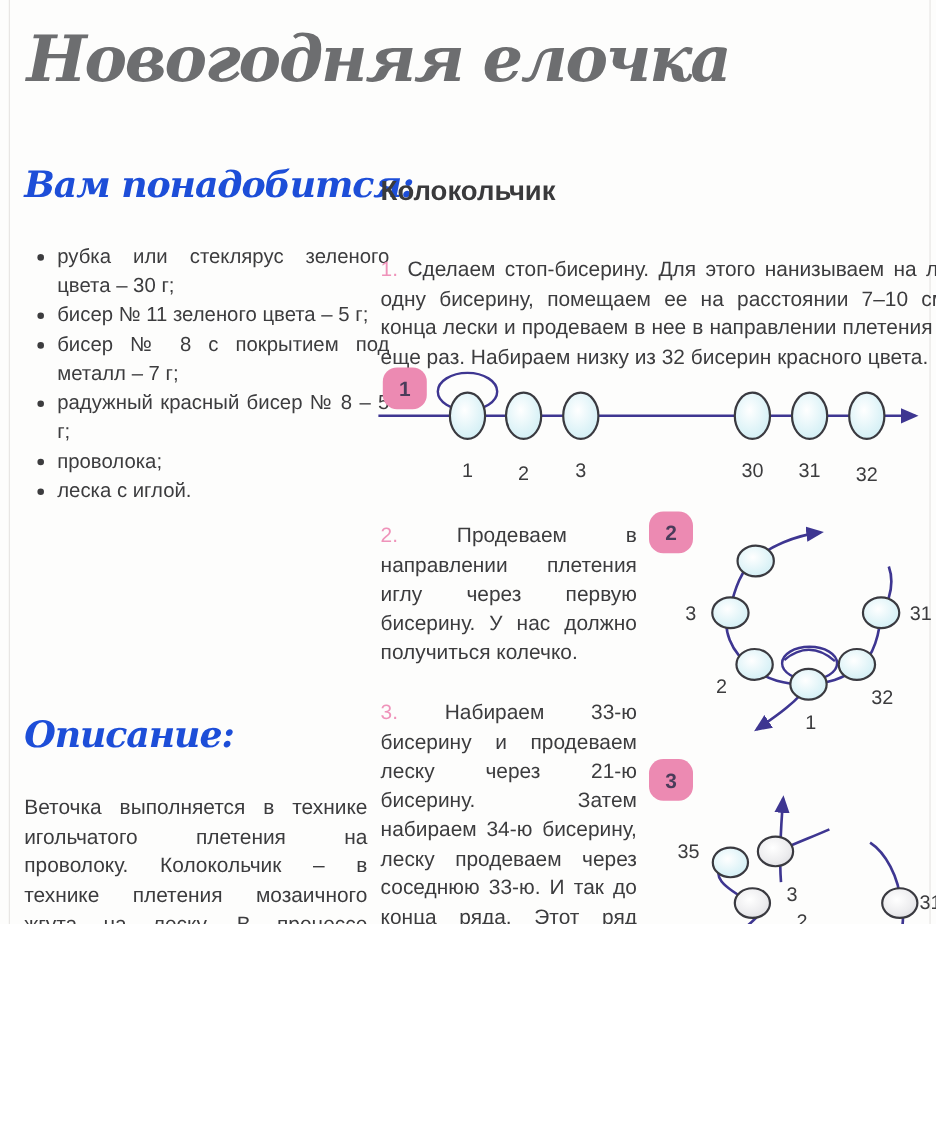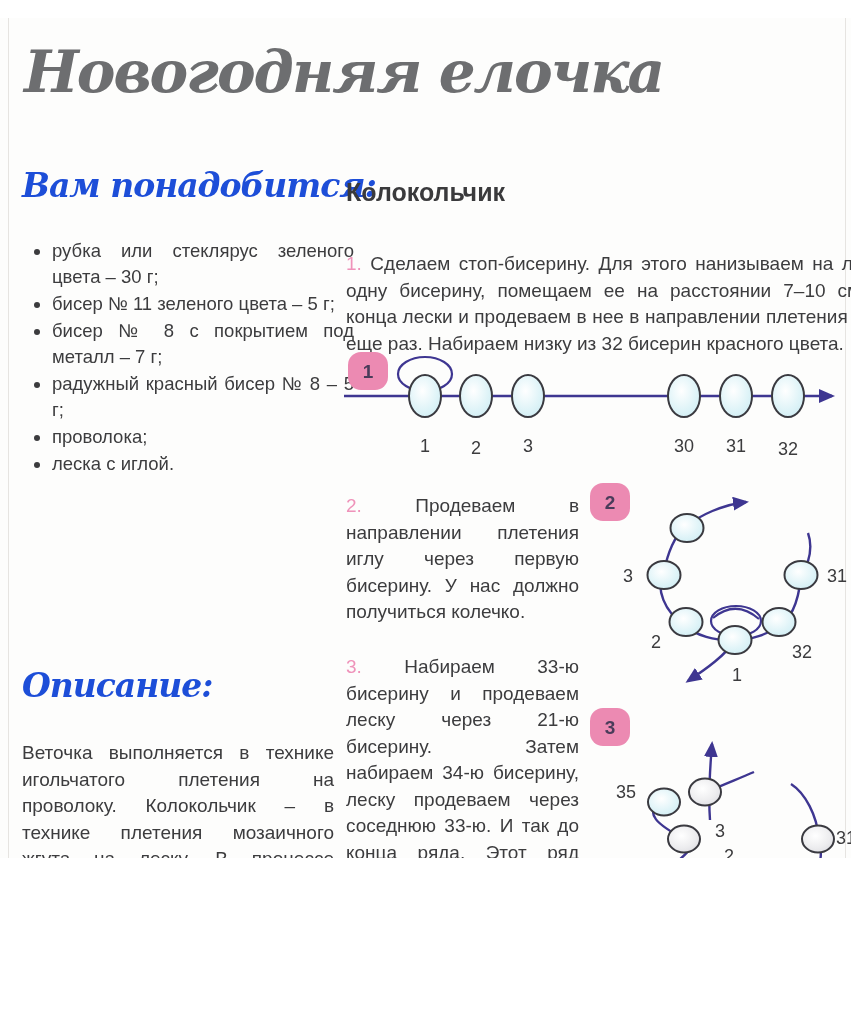--- a/index.html
+++ b/index.html
@@ -1,17 +1,17 @@
 <!DOCTYPE html>
 <html lang="ru"><head>
 <meta charset="utf-8">
 <style>
   html,body{margin:0;padding:0;background:#ffffff;}
   .page{position:relative;width:851px;height:840px;background:#fdfdfc;overflow:hidden;
-        font-family:"Liberation Sans",sans-serif;color:#3c3c3e;margin-top:18px;}
+        font-family:"Liberation Sans",sans-serif;color:#3c3c3e;}
   .hairline{position:absolute;background:#e6e4e1;}
   .hl-left{left:8px;top:0;bottom:0;width:1px;}
   .hl-right{left:845px;top:0;bottom:0;width:1px;}
   .hl-bottom{left:8px;width:837px;top:1020px;height:1px;background:#dedcd9;}
 
   .title{position:absolute;left:24px;top:20px;width:640px;
          font-family:"DejaVu Serif",serif;font-style:italic;font-weight:bold;
          font-size:58px;letter-spacing:-2px;color:#6d6e70;white-space:nowrap;}
 
   .script-head{position:absolute;left:22px;font-family:"DejaVu Serif",serif;

